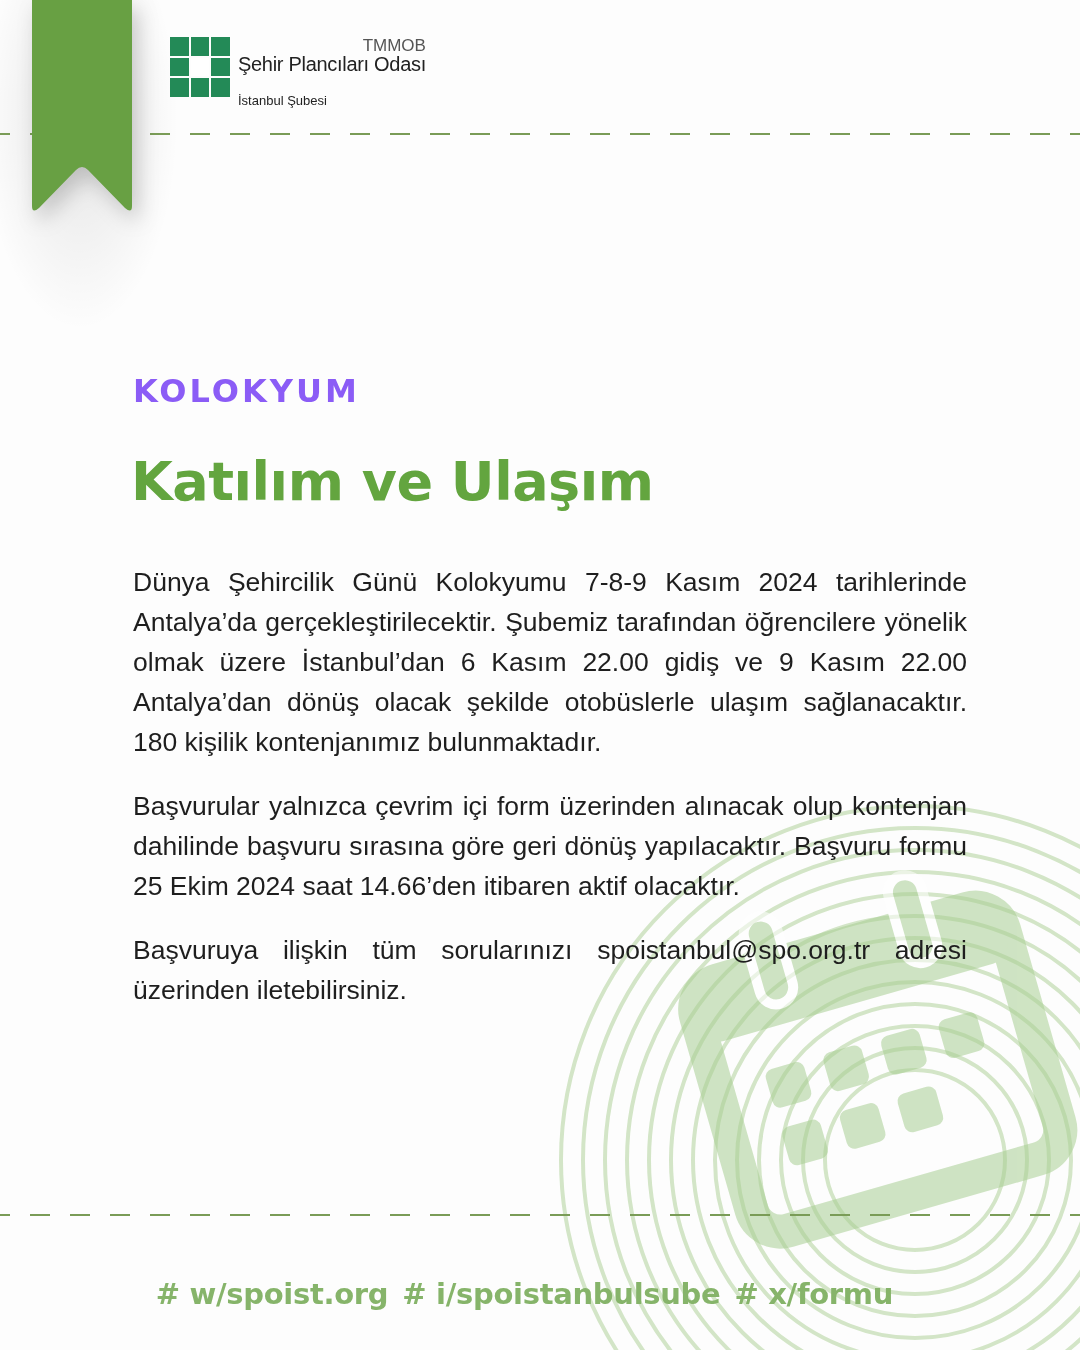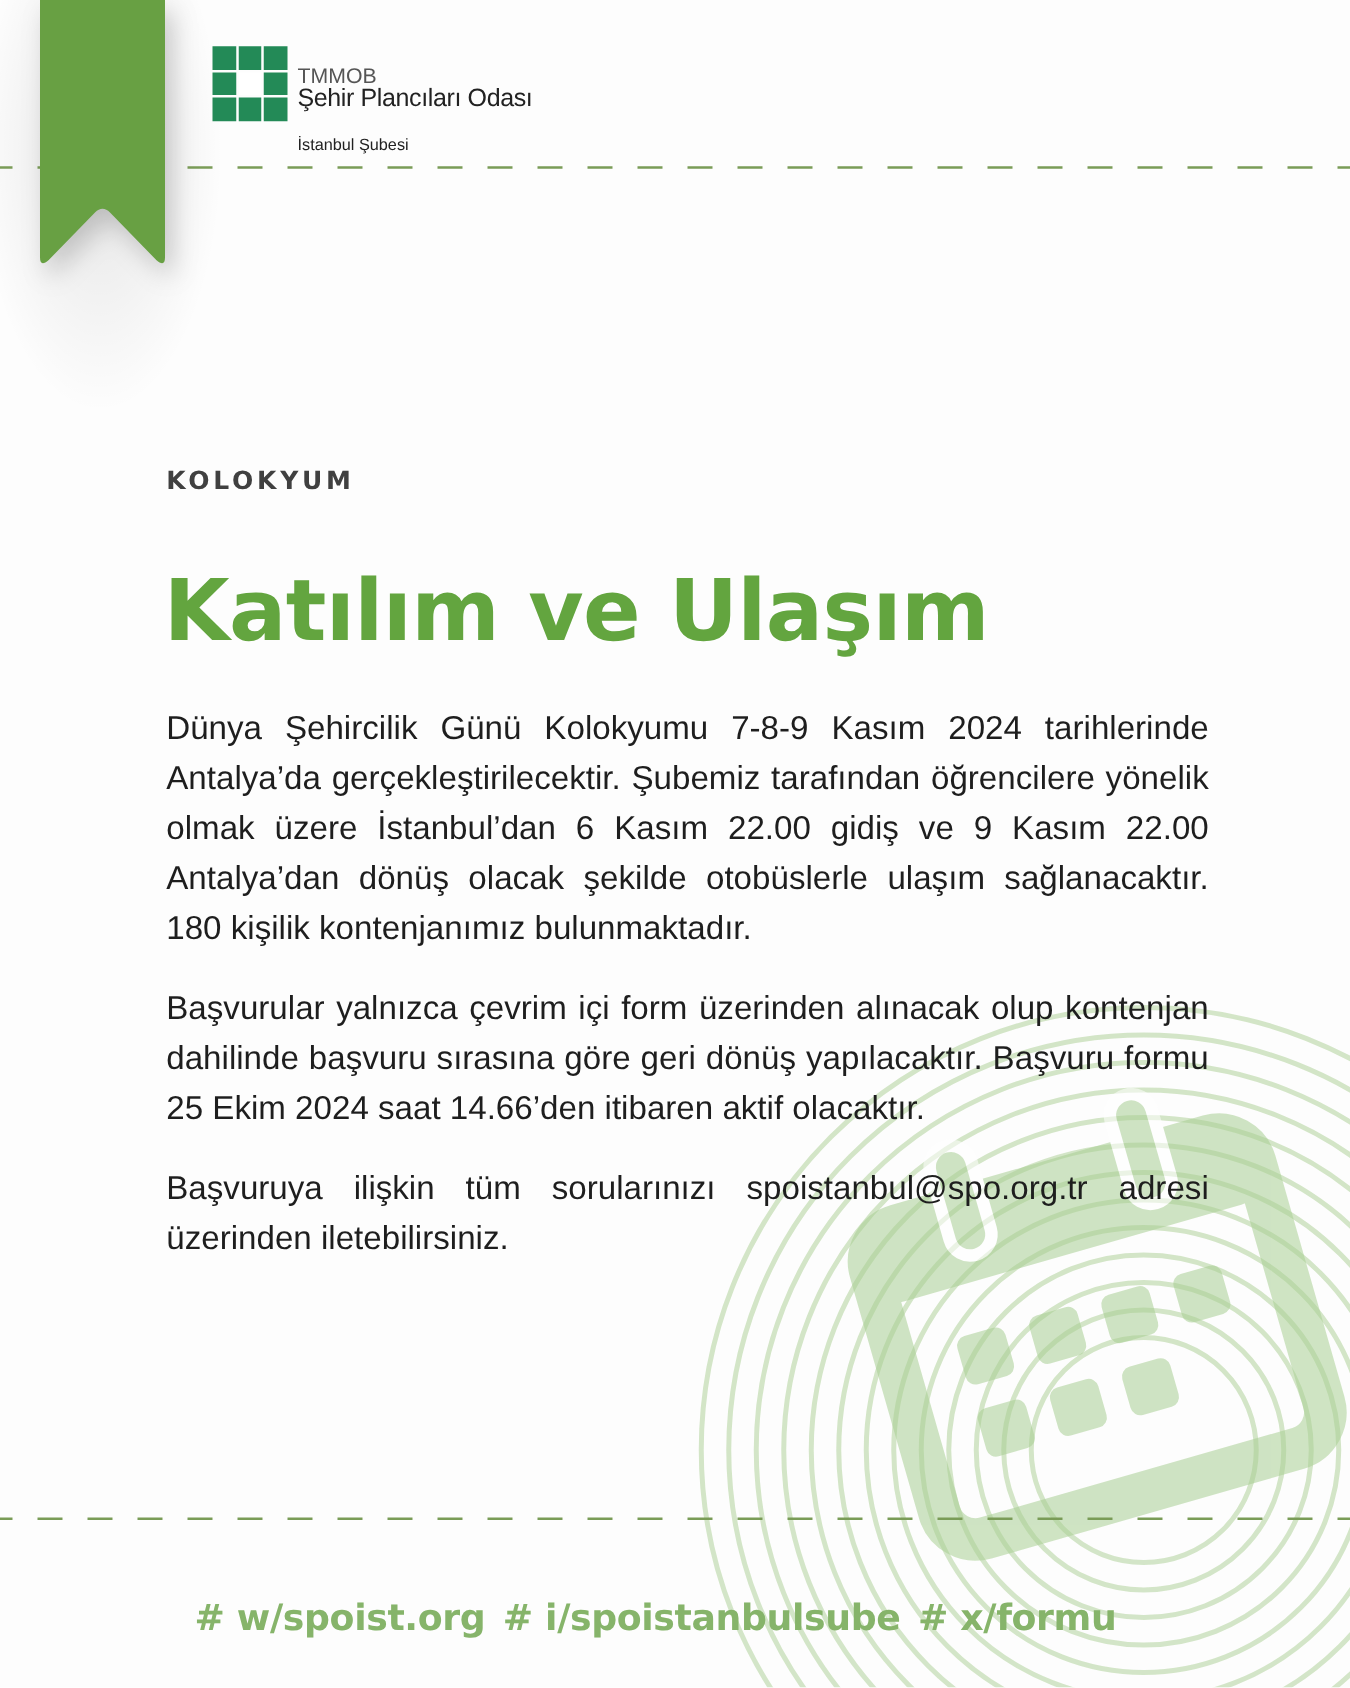--- a/index.html
+++ b/index.html
@@ -11,33 +11,33 @@
     background: radial-gradient(ellipse 140px 300px at 80px 120px, rgba(0,0,0,0.10), rgba(0,0,0,0) 70%); }
 
   .ribbon { position: absolute; left: 32px; top: 0; width: 100px; height: 214px; }
   .ribbon svg { display: block; filter: drop-shadow(6px 10px 10px rgba(0,0,0,0.18)); }
 
   .logo { position: absolute; left: 170px; top: 37px; display: flex; align-items: flex-start; }
   .logo-grid { width: 60px; height: 60px; display: grid; grid-template-columns: repeat(3, 1fr); grid-template-rows: repeat(3, 1fr); gap: 2px; margin-right: 8px; }
   .logo-grid span { background: #238a57; }
   .logo-grid span.hole { background: #ffffff; }
   .logo-text { display: flex; flex-direction: column; line-height: 1; }
-  .logo-t1 { font-family: "Liberation Sans", sans-serif; font-size: 17px; font-weight: 300; color: #555; letter-spacing: 0px; margin-top: 15px; }
+  .logo-t1 { font-family: "Liberation Sans", sans-serif; font-size: 17px; font-weight: 300; color: #555; letter-spacing: 0px; margin-top: 0px; text-align: right; }
   .logo-t2 { font-family: "Liberation Sans", sans-serif; font-size: 20px; color: #222; margin-top: 0px; letter-spacing: -0.3px; }
   .logo-t3 { font-family: "Liberation Sans", sans-serif; font-size: 13px; color: #222; margin-top: 20px; }
 
   .dash-line { position: absolute; left: 0; width: 1080px; height: 2px;
     background-image: repeating-linear-gradient(90deg, #7a9c57 0 20px, transparent 20px 40px); }
   .dash-top { top: 133px; background-position: 150px 0; }
   .dash-bottom { top: 1214px; background-position: 30px 0; }
 
   .rings { position: absolute; left: 0; top: 0; width: 1080px; height: 1350px; pointer-events: none; }
 
-  .eyebrow { position: absolute; left: 133px; top: 372px; font-family: "DejaVu Sans", sans-serif; font-weight: bold; font-size: 20px; letter-spacing: 3px; color: #404040; }
-  .title { position: absolute; left: 131px; top: 450px; font-family: "DejaVu Sans", sans-serif; font-weight: bold; font-size: 68px; letter-spacing: -0.5px; color: #63a53f; }
+  .eyebrow { position: absolute; left: 133px; top: 372px; font-family: "DejaVu Sans", sans-serif; font-weight: bold; font-size: 32px; letter-spacing: 3px; color: #8b5cf6; }
+  .title { position: absolute; left: 131px; top: 450px; font-family: "DejaVu Sans", sans-serif; font-weight: bold; font-size: 54px; letter-spacing: -0.5px; color: #63a53f; }
 
   .body { position: absolute; left: 133px; top: 562px; width: 834px; font-family: "Liberation Sans", sans-serif; font-size: 26.5px; line-height: 40px; color: #1e1e1e; }
   .body p { margin: 0 0 24px 0; text-align: justify; }
 
   .footer { position: absolute; left: 120px; top: 1243px; font-family: "DejaVu Sans", sans-serif; font-size: 29px; color: #86b46a; white-space: pre; letter-spacing: -0.3px; }
   .footer span { margin-right: 14px; font-weight: bold; }
 </style>
 </head>
 <body>
 

